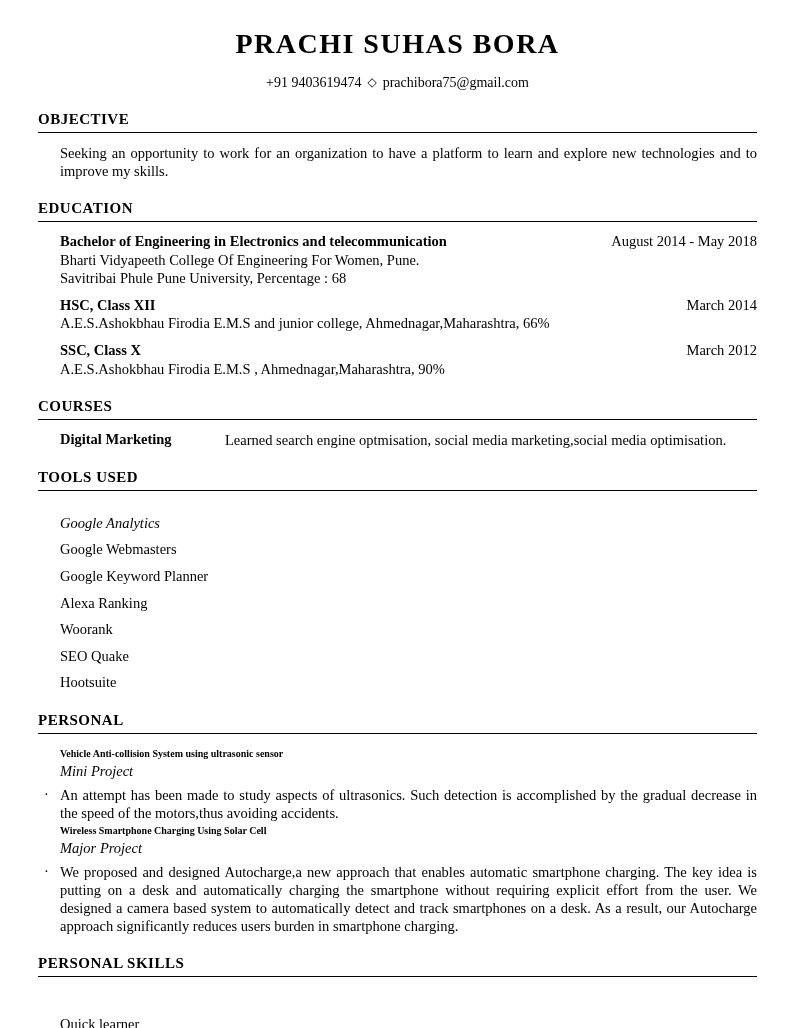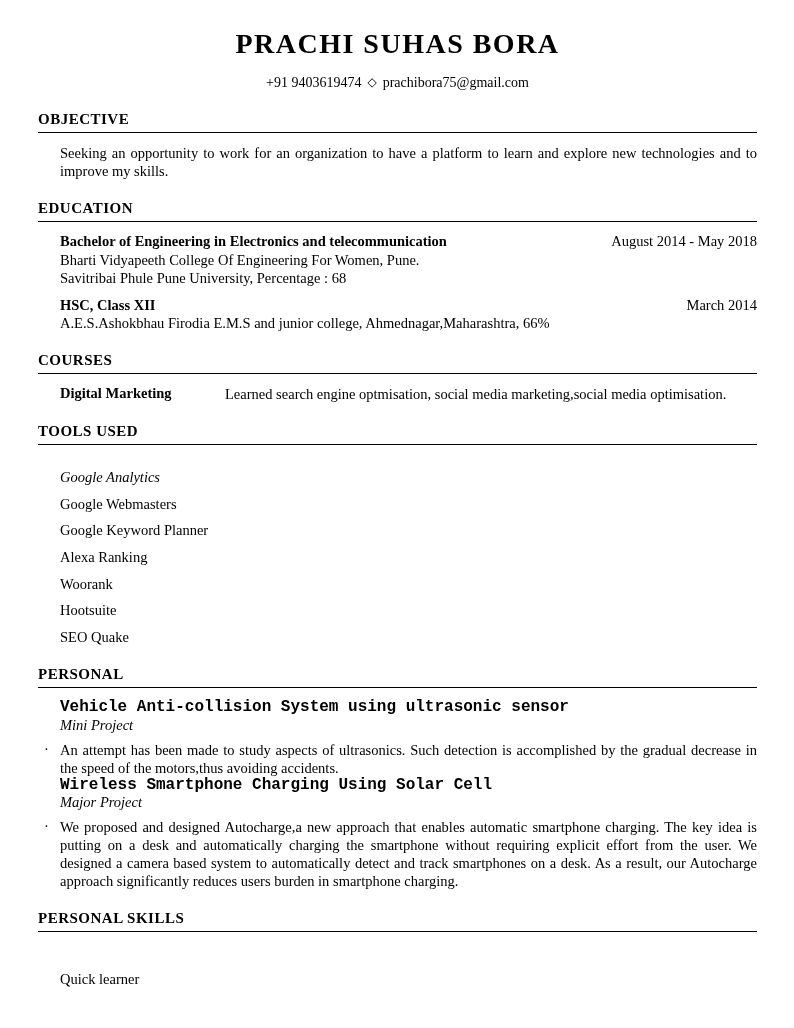--- a/index.html
+++ b/index.html
@@ -48,21 +48,21 @@
   .edu-date { font-size: 14.5px; line-height: 17.6px; white-space: nowrap; }
 
   .course-row { display: flex; }
   .course-name { font-weight: 700; font-size: 14.5px; line-height: 17.6px; flex: 0 0 165px; }
   .course-desc { flex: 1 1 auto; }
 
   .tool-item { font-size: 14.5px; line-height: 17.6px; margin-top: 9px; }
   .tool-item:first-child { margin-top: 8px; font-style: italic; }
 
   .project + .project { margin-top: 0; }
-  .proj-title { font-weight: 700; font-size: 16px; line-height: 17.6px; font-family: Liberation Mono, monospace; }
+  .proj-title { font-weight: 700; font-size: 10px; line-height: 17.6px; }
   .proj-type { font-style: italic; font-size: 14.5px; line-height: 17.6px; }
   .bullet-row { display: flex; margin-left: -16px; margin-top: 6px; }
   .bullet-dot { flex: 0 0 16px; font-size: 14.5px; line-height: 17.6px; }
   .bullet-text { flex: 1 1 auto; }
 </style>
 </head>
 <body>
 
 <div class="page">
 
@@ -96,20 +96,27 @@
       </div>
 
       <div class="edu-entry">
         <div class="edu-head">
           <span class="edu-degree">HSC, Class XII</span>
           <span class="edu-date">March 2014</span>
         </div>
         <div class="text">A.E.S.Ashokbhau Firodia E.M.S and junior college, Ahmednagar,Maharashtra, 66%</div>
       </div>
 
+      <div class="edu-entry">
+        <div class="edu-head">
+          <span class="edu-degree">SSC, Class X</span>
+          <span class="edu-date">March 2012</span>
+        </div>
+        <div class="text">A.E.S.Ashokbhau Firodia E.M.S , Ahmednagar,Maharashtra, 90%</div>
+      </div>
 
     </div>
   </section>
 
   <section class="section">
     <h2 class="sec-title">COURSES</h2>
     <div class="rule"></div>
     <div class="sec-body">
       <div class="course-row">
         <span class="course-name">Digital Marketing</span>
@@ -120,22 +127,22 @@
 
   <section class="section">
     <h2 class="sec-title">TOOLS USED</h2>
     <div class="rule"></div>
     <div class="sec-body tools-body">
       <div class="tool-item">Google Analytics</div>
       <div class="tool-item">Google Webmasters</div>
       <div class="tool-item">Google Keyword Planner</div>
       <div class="tool-item">Alexa Ranking</div>
       <div class="tool-item">Woorank</div>
+      <div class="tool-item">SEO Quake</div>
       <div class="tool-item">Hootsuite</div>
-      <div class="tool-item">SEO Quake</div>
     </div>
   </section>
 
   <section class="section">
     <h2 class="sec-title">PERSONAL</h2>
     <div class="rule"></div>
     <div class="sec-body">
 
       <div class="project">
         <div class="proj-title">Vehicle Anti-collision System using ultrasonic sensor</div>

